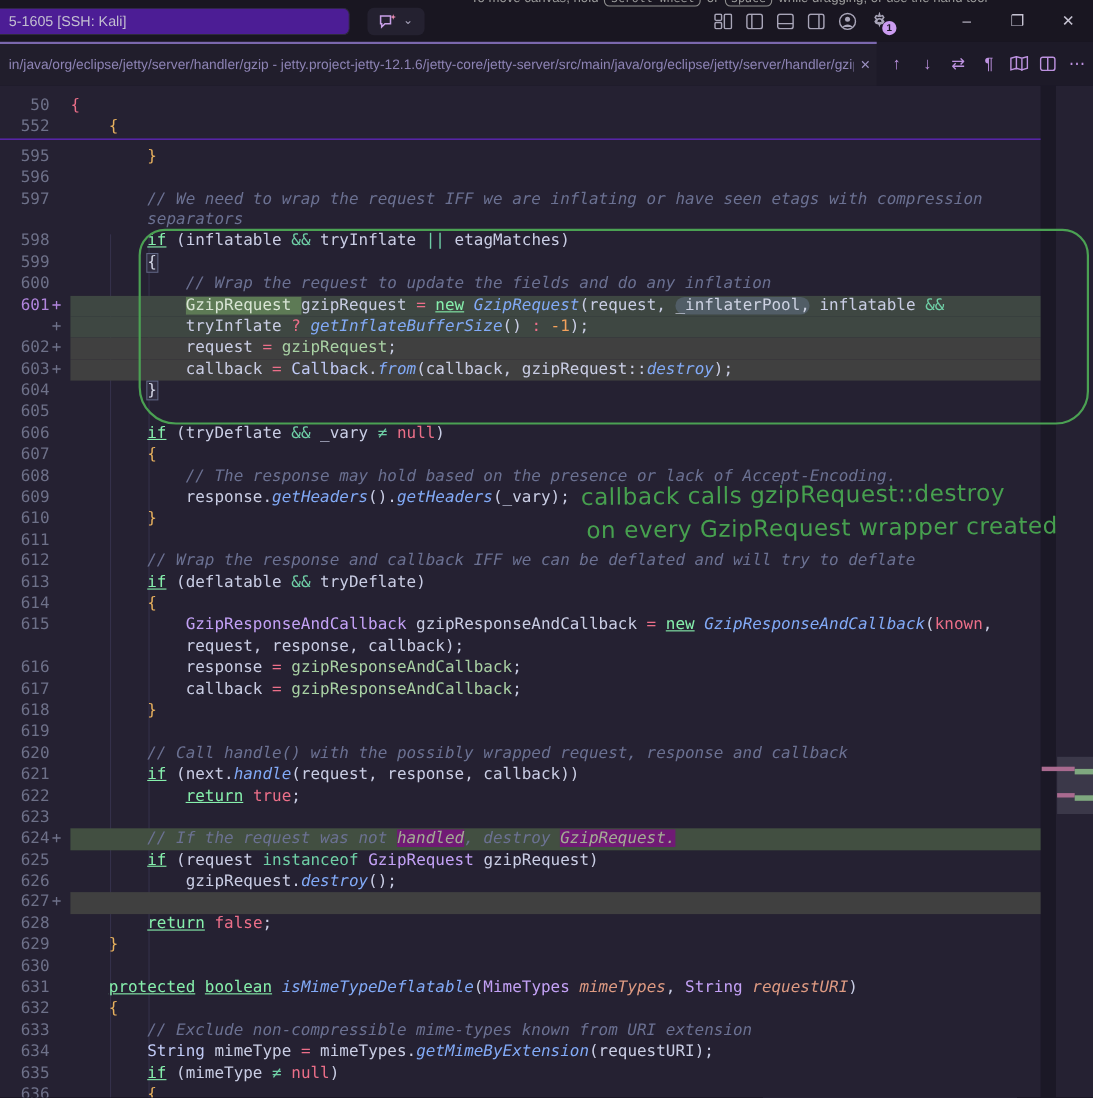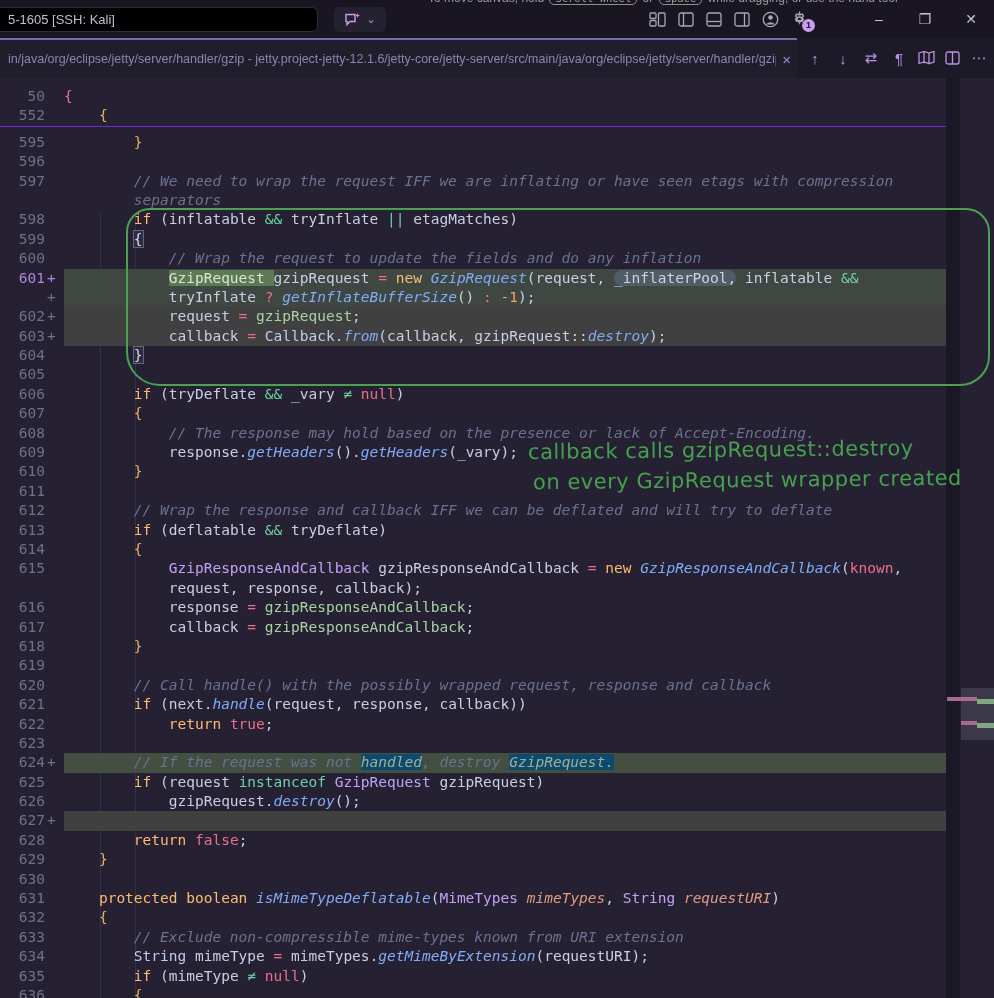--- a/index.html
+++ b/index.html
@@ -1,21 +1,21 @@
 <!DOCTYPE html>
 <html><head>
 <meta charset="utf-8">
 <style>
   * { margin:0; padding:0; box-sizing:border-box; }
   body { background:#0d0b12; font-family:"Liberation Sans", sans-serif; }
   .screen { position:relative; width:994px; height:998px; overflow:hidden; background:#191621; }
 
   
   .titlebar { position:absolute; top:0; left:0; width:994px; height:38px; background:#191621; }
-  .cmd-center { position:absolute; left:0; top:7px; width:318px; height:25px; background:#000000;
+  .cmd-center { position:absolute; left:0; top:7px; width:318px; height:25px; background:#4c1d95;
     border:1px solid #2e2a3c; border-left:none; border-radius:0 6px 6px 0; display:flex; align-items:center; }
   .cmd-center span { color:#c2bed0; font-size:13px; padding-left:8px; white-space:nowrap; }
   .chat-btn { position:absolute; left:334px; top:7px; width:52px; height:25px; background:#242130;
     border-radius:6px; display:flex; align-items:center; justify-content:center; gap:5px; }
   .chevron { color:#a39fb6; font-size:11px; line-height:1; }
   .tb-icons { position:absolute; right:186px; top:0; height:38px; display:flex; align-items:center; gap:12px; }
   .tb-icons svg { display:block; }
   .gear-wrap { position:relative; }
   .badge { position:absolute; right:-7px; bottom:-4px; width:13px; height:13px; border-radius:50%;
     background:#cb9cf0; color:#1b1824; font-size:9px; font-weight:bold; display:flex; align-items:center; justify-content:center; }
@@ -48,35 +48,35 @@
   .g-mark.hl { color:#b185dd; }
   .ltext { white-space:pre; flex:1 1 auto; max-width:882px; }
   .band-gray  .ltext { background:#3e4742; }
   .band-green .ltext { background:#404040; }
   .band-green2 .ltext { background:#424f41; }
   .guide { position:absolute; top:135px; bottom:0; width:1px; background:#34304a; z-index:1; }
   .lines-wrap { position:relative; z-index:2; }
 
   
   .tk-p  { color:#c9cde4; }
-  .tk-k  { color:#fdba74; }
+  .tk-k  { color:#86efac;text-decoration:underline; }
   .tk-t  { color:#c3a1f5; }
   .tk-tl { color:#c0caf5; }
   .tk-f  { color:#82aaf7; font-style:italic; }
   .tk-a  { color:#de9a82; font-style:italic; }
   .tk-c  { color:#6b7192; font-style:italic; }
   .tk-r  { color:#ec6f89; }
   .tk-g  { color:#6fcfa6; }
   .tk-d  { color:#f5a25c; }
   .tk-l  { color:#a9d1a4; }
   .tk-bg { color:#e8b15e; }
   .tk-bp { color:#ec6f89; }
   .tk-bm { color:#d5d8e8; outline:1px solid #5f6583; background:#2f2c3f; }
   .tk-wd { background:#5d7a55; color:#d8e4d4; }
-  .tk-wc { background:#0c4a6e; color:#a3ad94; font-style:italic; }
+  .tk-wc { background:#701a75; color:#a3ad94; font-style:italic; }
   .tk-oc { background:#515d66; color:#cdd2e2; border-radius:8px; }
 
   
   .scroll-strip  { position:absolute; top:0; right:34px; width:14px; height:920px; background:#1b1826; }
   .scroll-slider { position:absolute; right:0; width:33px; background:#3b3849; }
   .ruler-mark { position:absolute; }
 
   
   .anno-rect { position:absolute; left:126px; top:208px; width:864px; height:178px;
     border:2.4px solid #4ba153; border-radius:24px 24px 30px 34px; z-index:6; }

